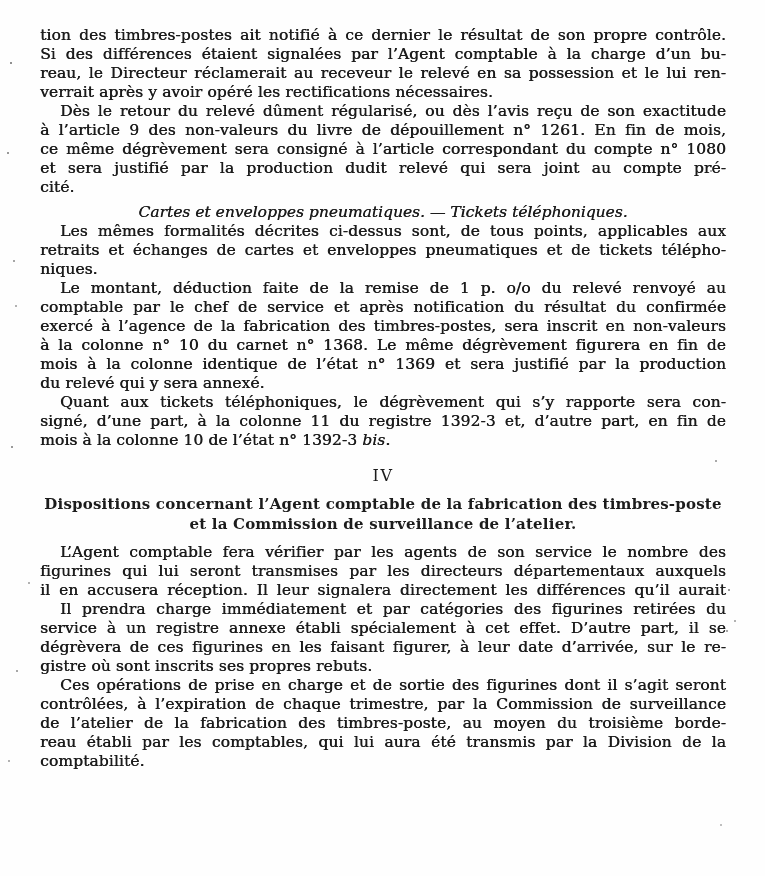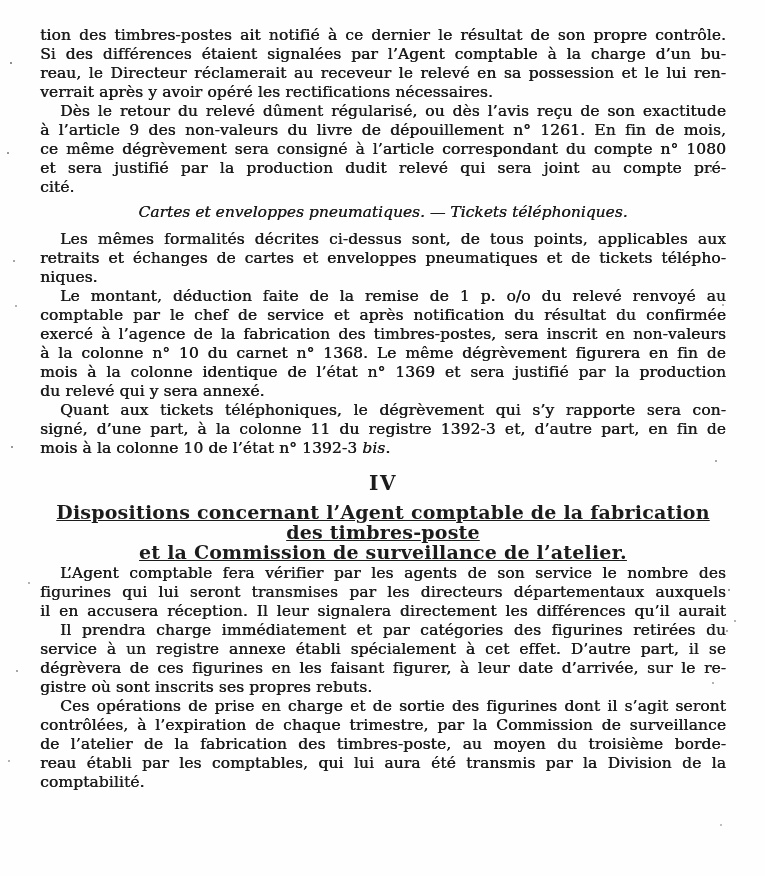--- a/index.html
+++ b/index.html
@@ -30,39 +30,38 @@
     text-shadow: 0.4px 0 0 currentColor;
     letter-spacing: 0.1px;
   }
   .line.last { text-align-last: left; }
   .para.indent .line:first-child { text-indent: 20px; }
   .subheading-italic {
     font-style: italic;
     text-align: center;
     font-size: 15.5px;
     line-height: 19px;
-    margin: 6px 0 8px 0;
+    margin: 6px 0 0 0;
     text-shadow: 0.3px 0 0 currentColor;
   }
   .section-number {
-    font-weight: bold;
+    font-weight: normal;
     text-align: center;
-    font-size: 20px;
+    font-size: 16px;
     line-height: 19px;
     letter-spacing: 1.5px;
     margin: 16px 0 9px 0;
   }
   .heading-bold {
     font-weight: bold;
     text-align: center;
-    font-size: 19px;
+    font-size: 15px;
     line-height: 20px;
-    margin: 0 0 2px 0;
+    margin: 0 0 9px 0;
     letter-spacing: 0.2px;
-    text-decoration: underline;
   }
   .heading-bold .hline { display: block; }
   
   .speckles {
     position: absolute; inset: 0;
     pointer-events: none;
   }
   .speckles::before {
     content: "";
     position: absolute;

